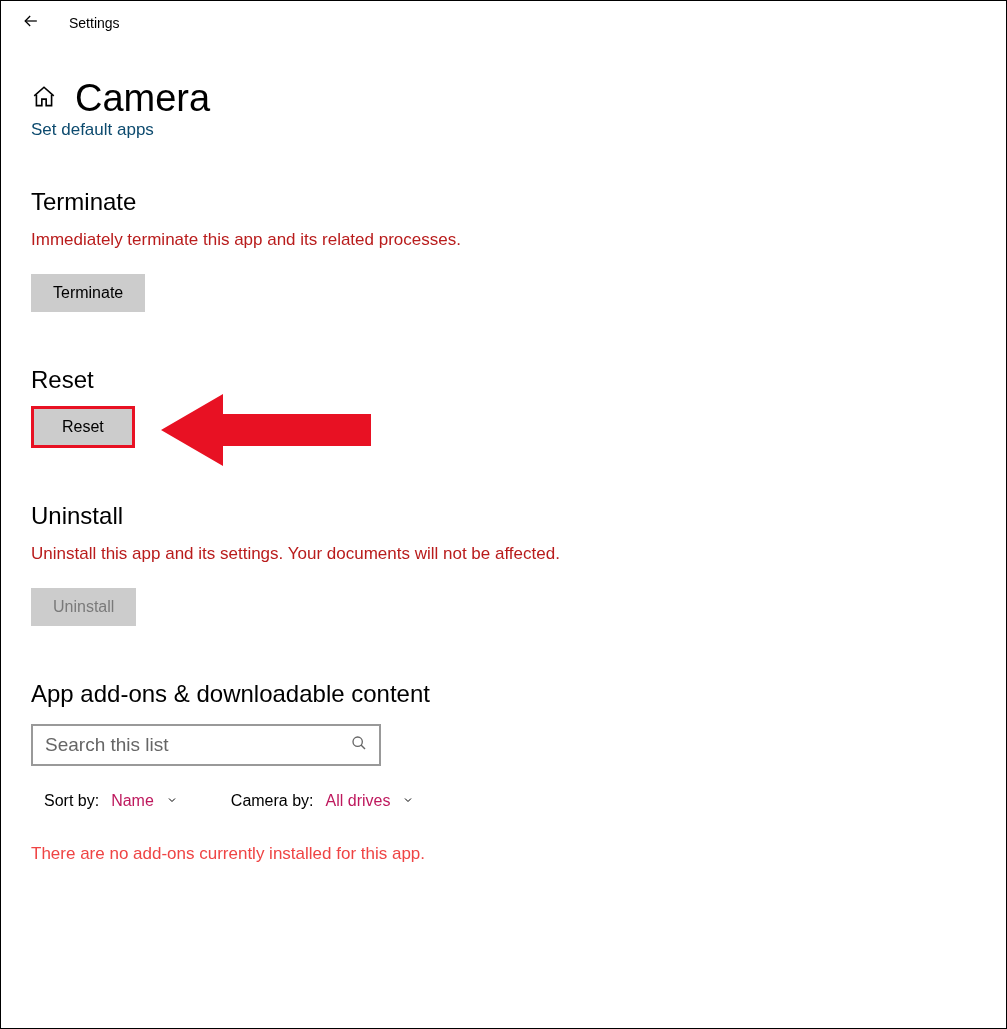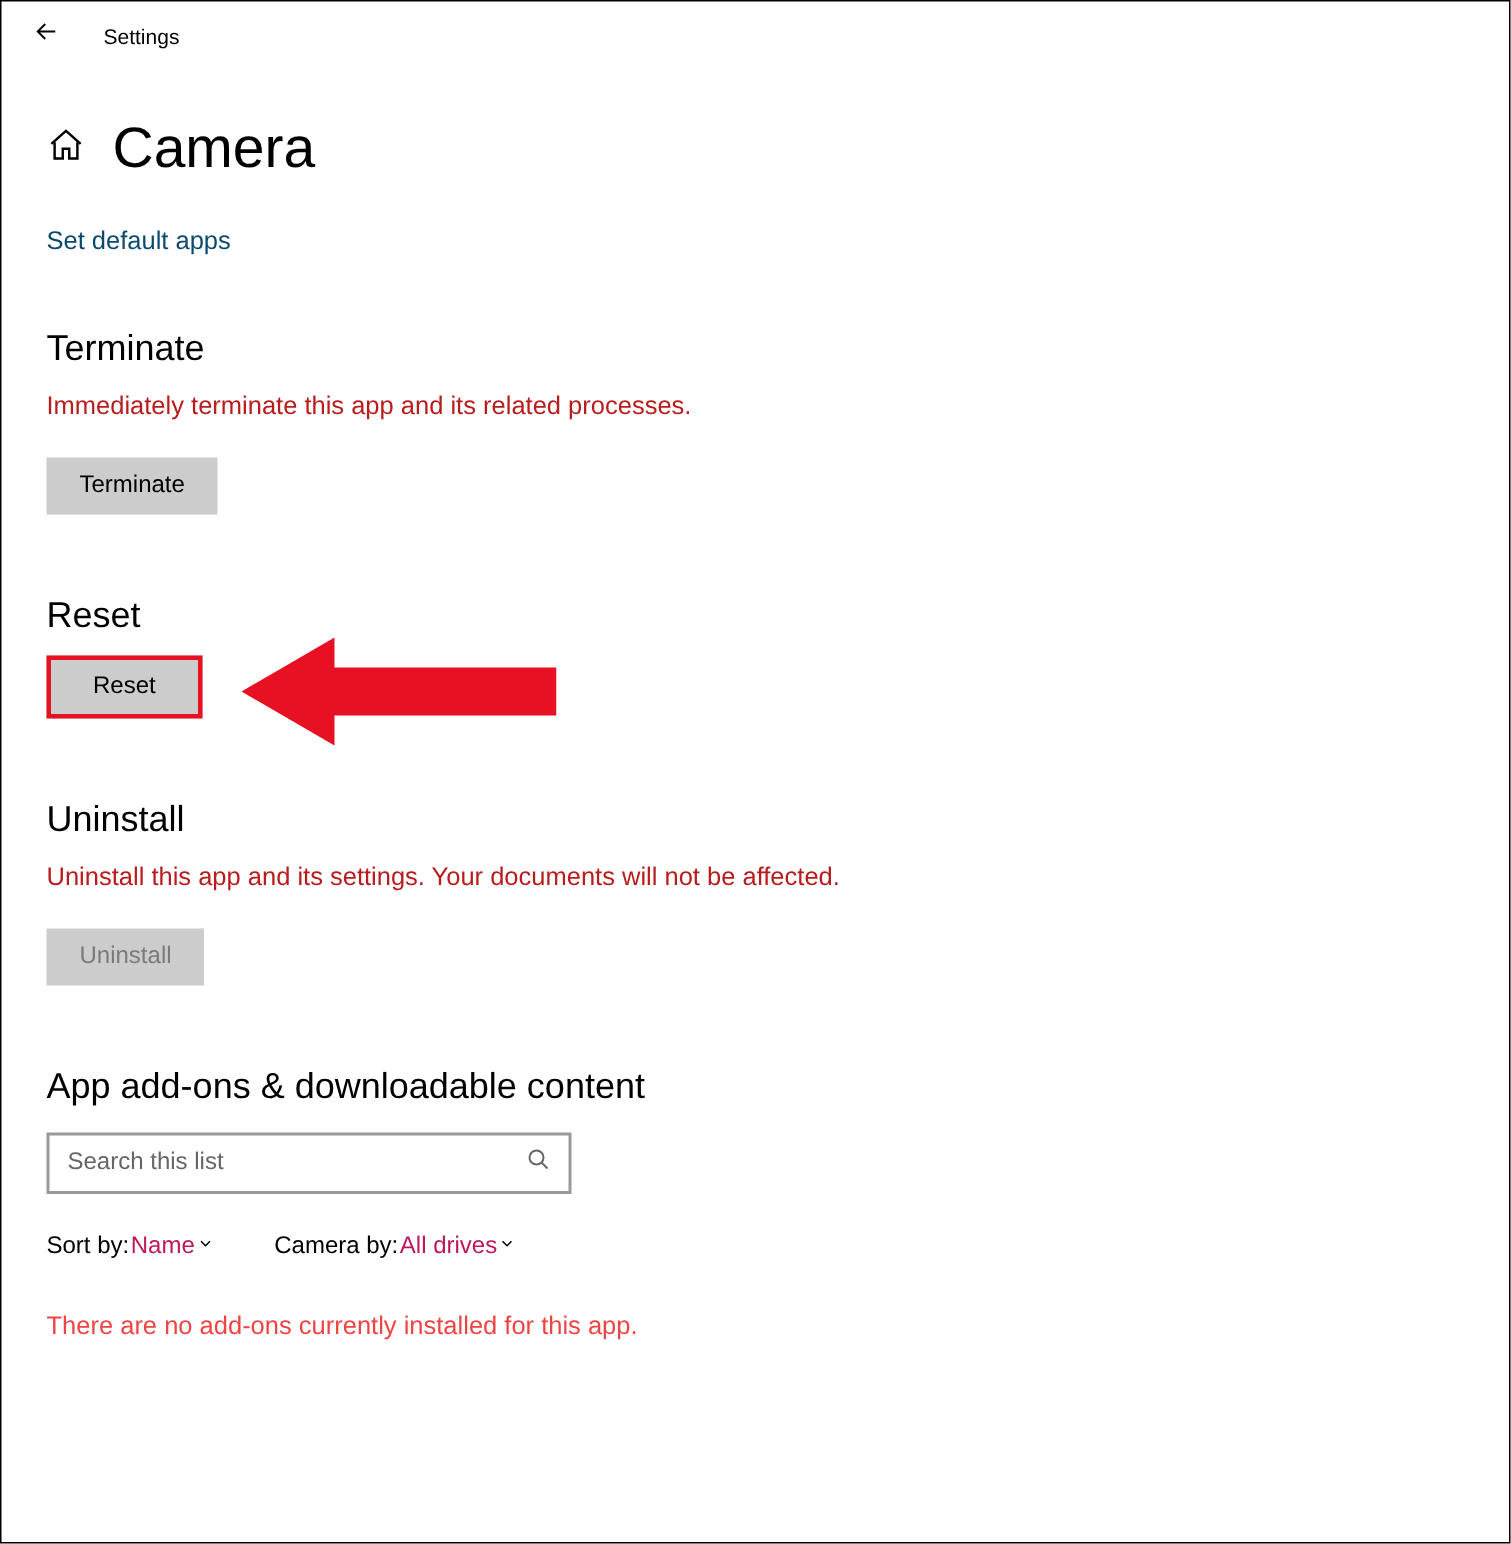--- a/index.html
+++ b/index.html
@@ -20,21 +20,20 @@
     gap: 28px;
   }
   .back-arrow svg { width: 20px; height: 20px; }
   .topbar-label { font-size: 14px; color: #000; }
   .content { padding: 12px 30px 0 30px; }
   .title-row {
     display: flex;
     align-items: center;
     gap: 18px;
     margin-top: 24px;
-    margin-bottom: 30px;
   }
   .home-icon svg { width: 26px; height: 26px; }
   .page-title { font-size: 38px; font-weight: 400; }
   .link {
     color: #0c4a6e;
     font-size: 17px;
     cursor: pointer;
     display: inline-block;
     margin-bottom: 48px;
   }
@@ -80,35 +79,35 @@
     border: 2px solid #999999;
     display: flex;
     align-items: center;
     padding: 8px 12px;
     margin-bottom: 26px;
   }
   .search-input {
     flex: 1;
     border: none;
     outline: none;
-    font-size: 16px;
+    font-size: 19px;
     font-family: inherit;
     color: #1d4ed8;
     background: transparent;
   }
   .search-input::placeholder { color: #666; }
   .search-icon svg { width: 16px; height: 16px; }
   .sort-row {
     display: flex;
     align-items: center;
     gap: 40px;
     font-size: 16px;
     margin-bottom: 34px;
   }
-  .sort-item { display: flex; align-items: center; gap: 1px; cursor: pointer; }
+  .sort-item { display: flex; align-items: center; gap: 12px; cursor: pointer; margin-left: 13px; }
   .sort-label { color: #000; }
   .sort-value { color: #be185d; }
   .chev svg { width: 12px; height: 12px; }
   .addon-empty { font-size: 17px; color: #ef4444; }
 </style>
 </head>
 <body>
 
 <div class="topbar">
   <span class="back-arrow">

